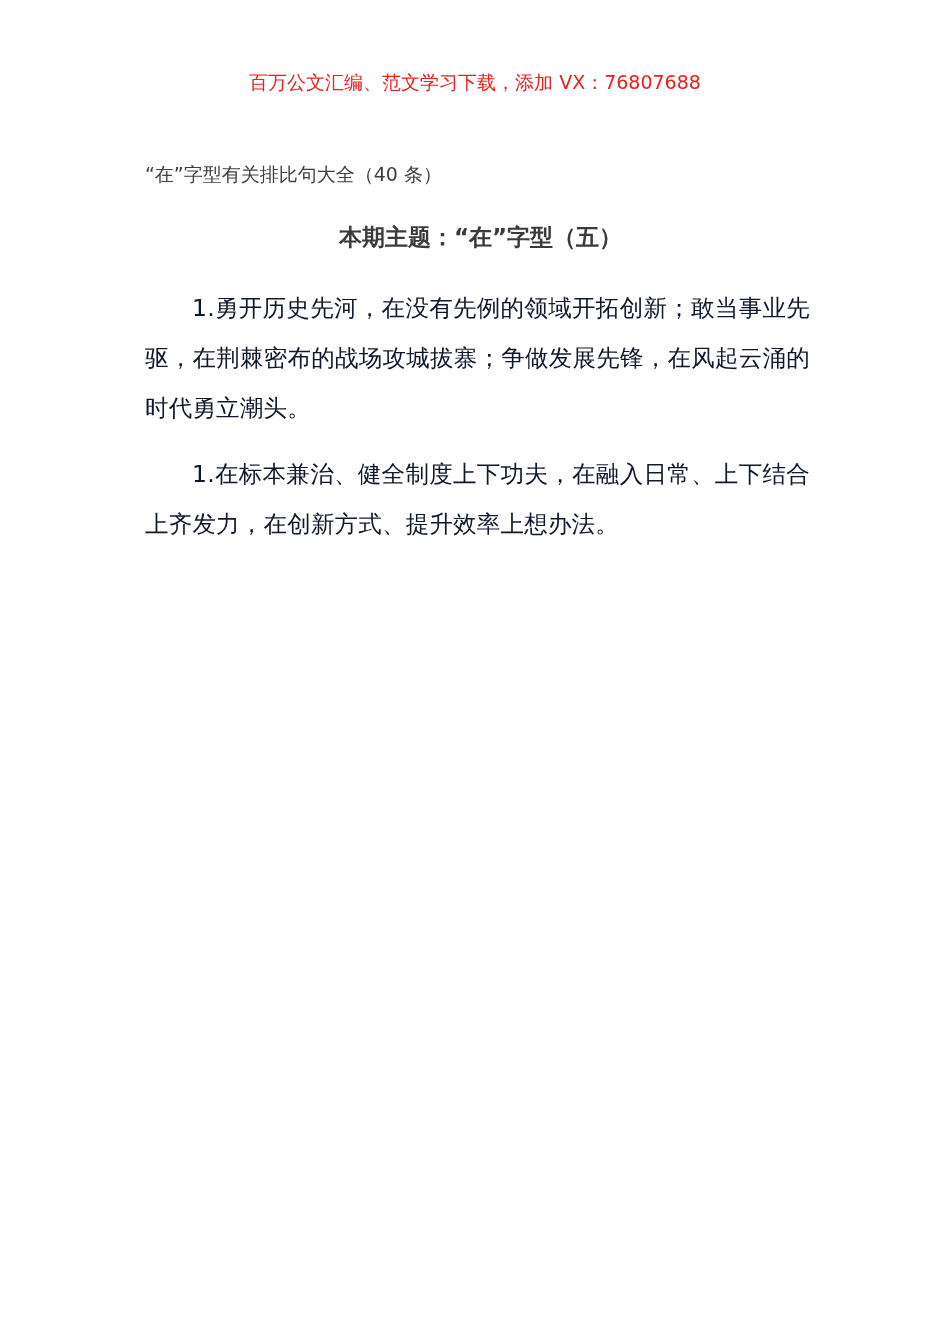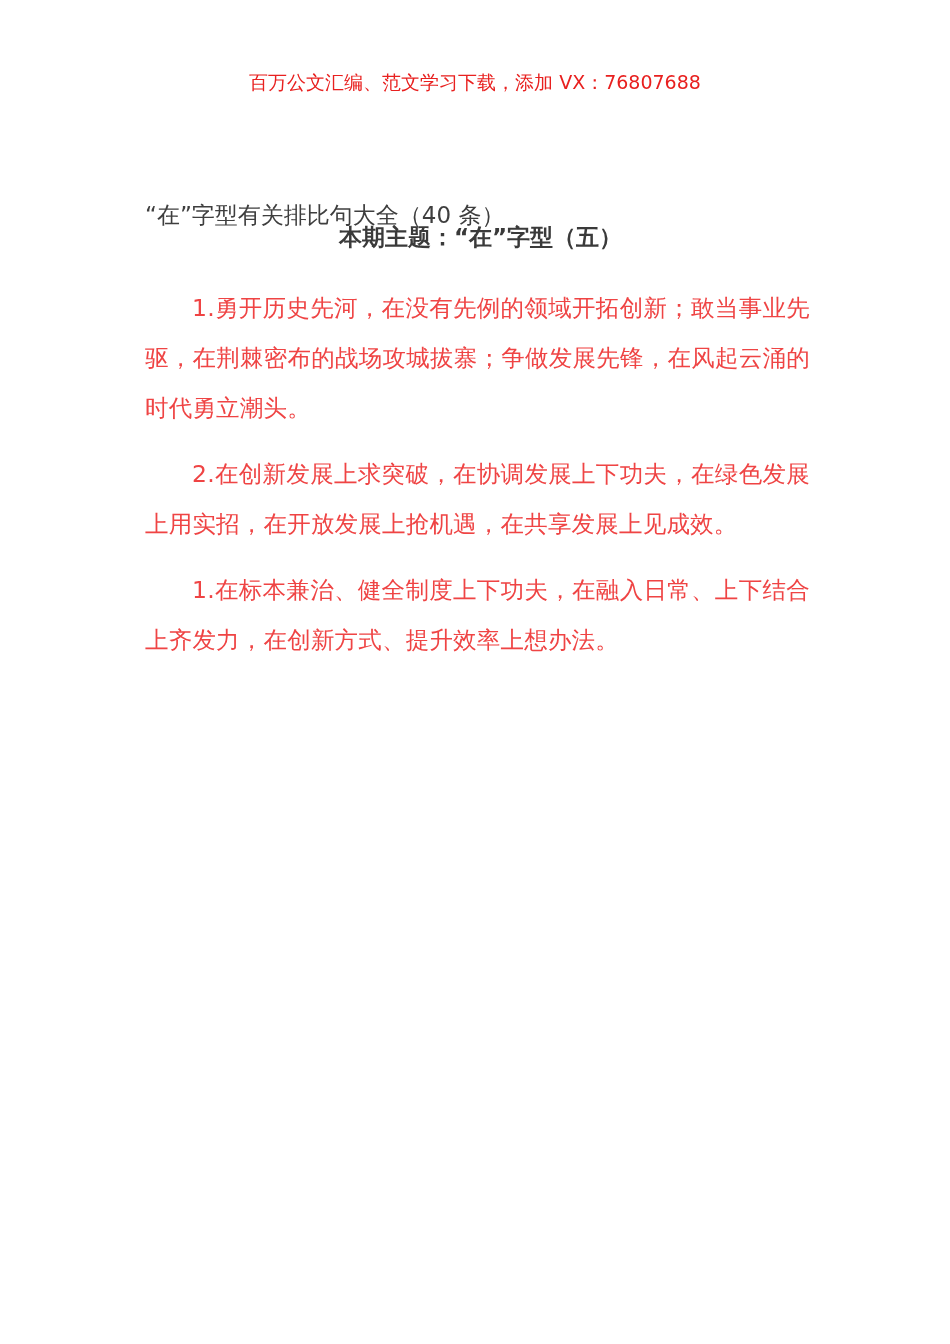--- a/index.html
+++ b/index.html
@@ -31,24 +31,23 @@
       text-align: center;
       font-size: 19px;
       line-height: 28px;
       color: #e8201f;
       letter-spacing: 0px;
     }
     .doc-title {
       position: absolute;
       top: 157px;
       left: 145px;
-      font-size: 23px;
+      font-size: 19px;
       line-height: 34px;
       color: #3e3e3e;
-      margin-top: 41px;
     }
     .doc-subtitle {
       position: absolute;
       top: 220px;
       left: 0;
       width: 950px;
       text-align: center;
       font-size: 23px;
       line-height: 34px;
       font-weight: bold;
@@ -61,32 +60,31 @@
       top: 283px;
       left: 145px;
       width: 665px;
     }
     .para {
       font-size: 23.5px;
       line-height: 50px;
       margin: 0 0 16px 0;
       text-indent: 47px;
       text-align: justify;
-      color: #ef4444;
+      color: #0f172a;
       letter-spacing: 0.2px;
     }
   </style>
 </head>
 <body>
 
 <div class="page">
   <div class="watermark">百万公文汇编、范文学习下载，添加 VX：76807688</div>
 
   <div class="doc-title">“在”字型有关排比句大全（40 条）</div>
 
   <div class="doc-subtitle">本期主题：“在”字型（五）</div>
 
   <div class="content">
     <p class="para">1.勇开历史先河，在没有先例的领域开拓创新；敢当事业先驱，在荆棘密布的战场攻城拔寨；争做发展先锋，在风起云涌的时代勇立潮头。</p>
-    <p class="para">2.在创新发展上求突破，在协调发展上下功夫，在绿色发展上用实招，在开放发展上抢机遇，在共享发展上见成效。</p>
     <p class="para">1.在标本兼治、健全制度上下功夫，在融入日常、上下结合上齐发力，在创新方式、提升效率上想办法。</p>
   </div>
 </div>
 
 </body></html>

